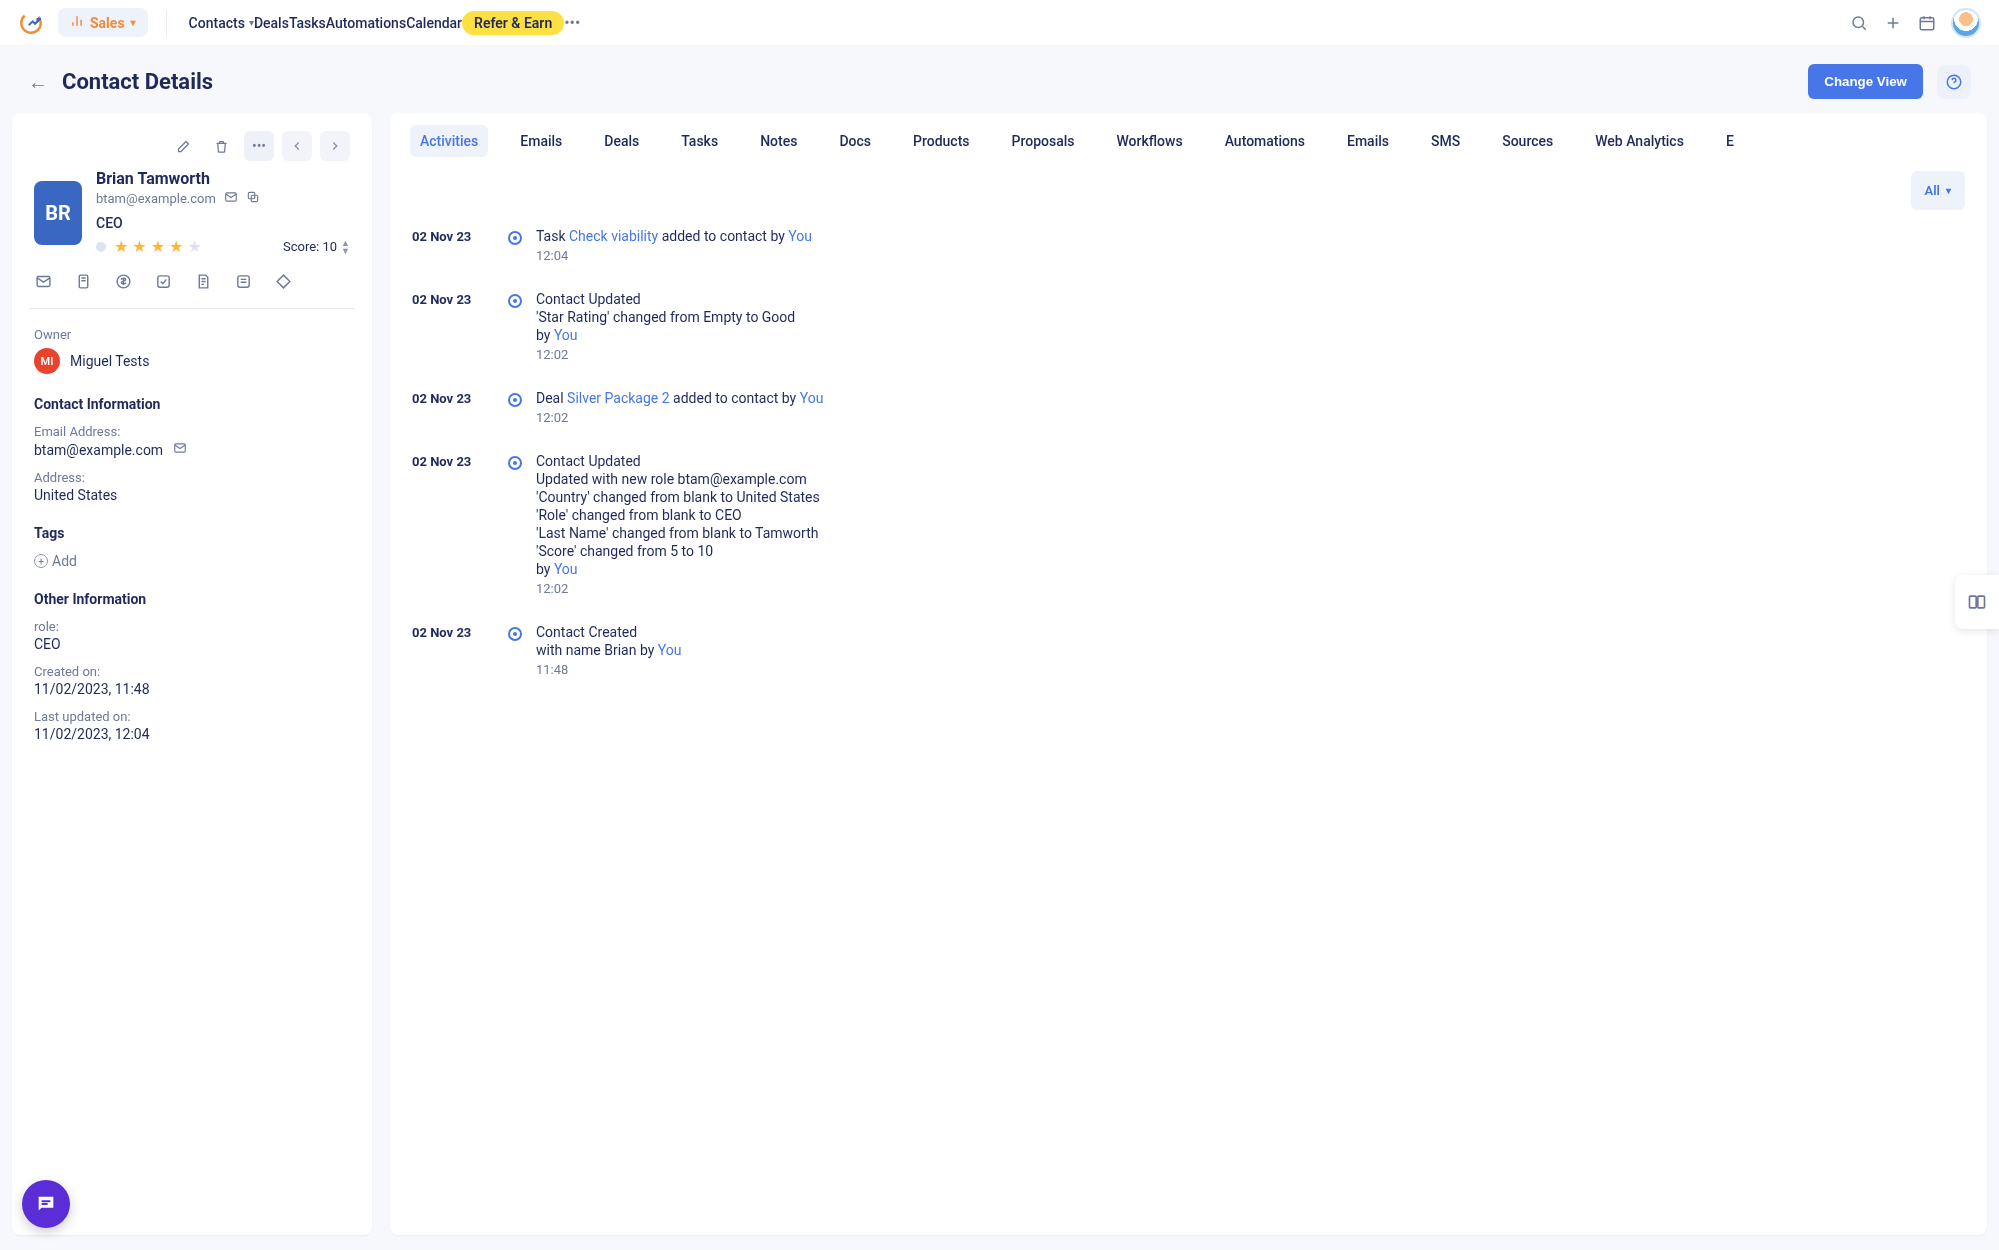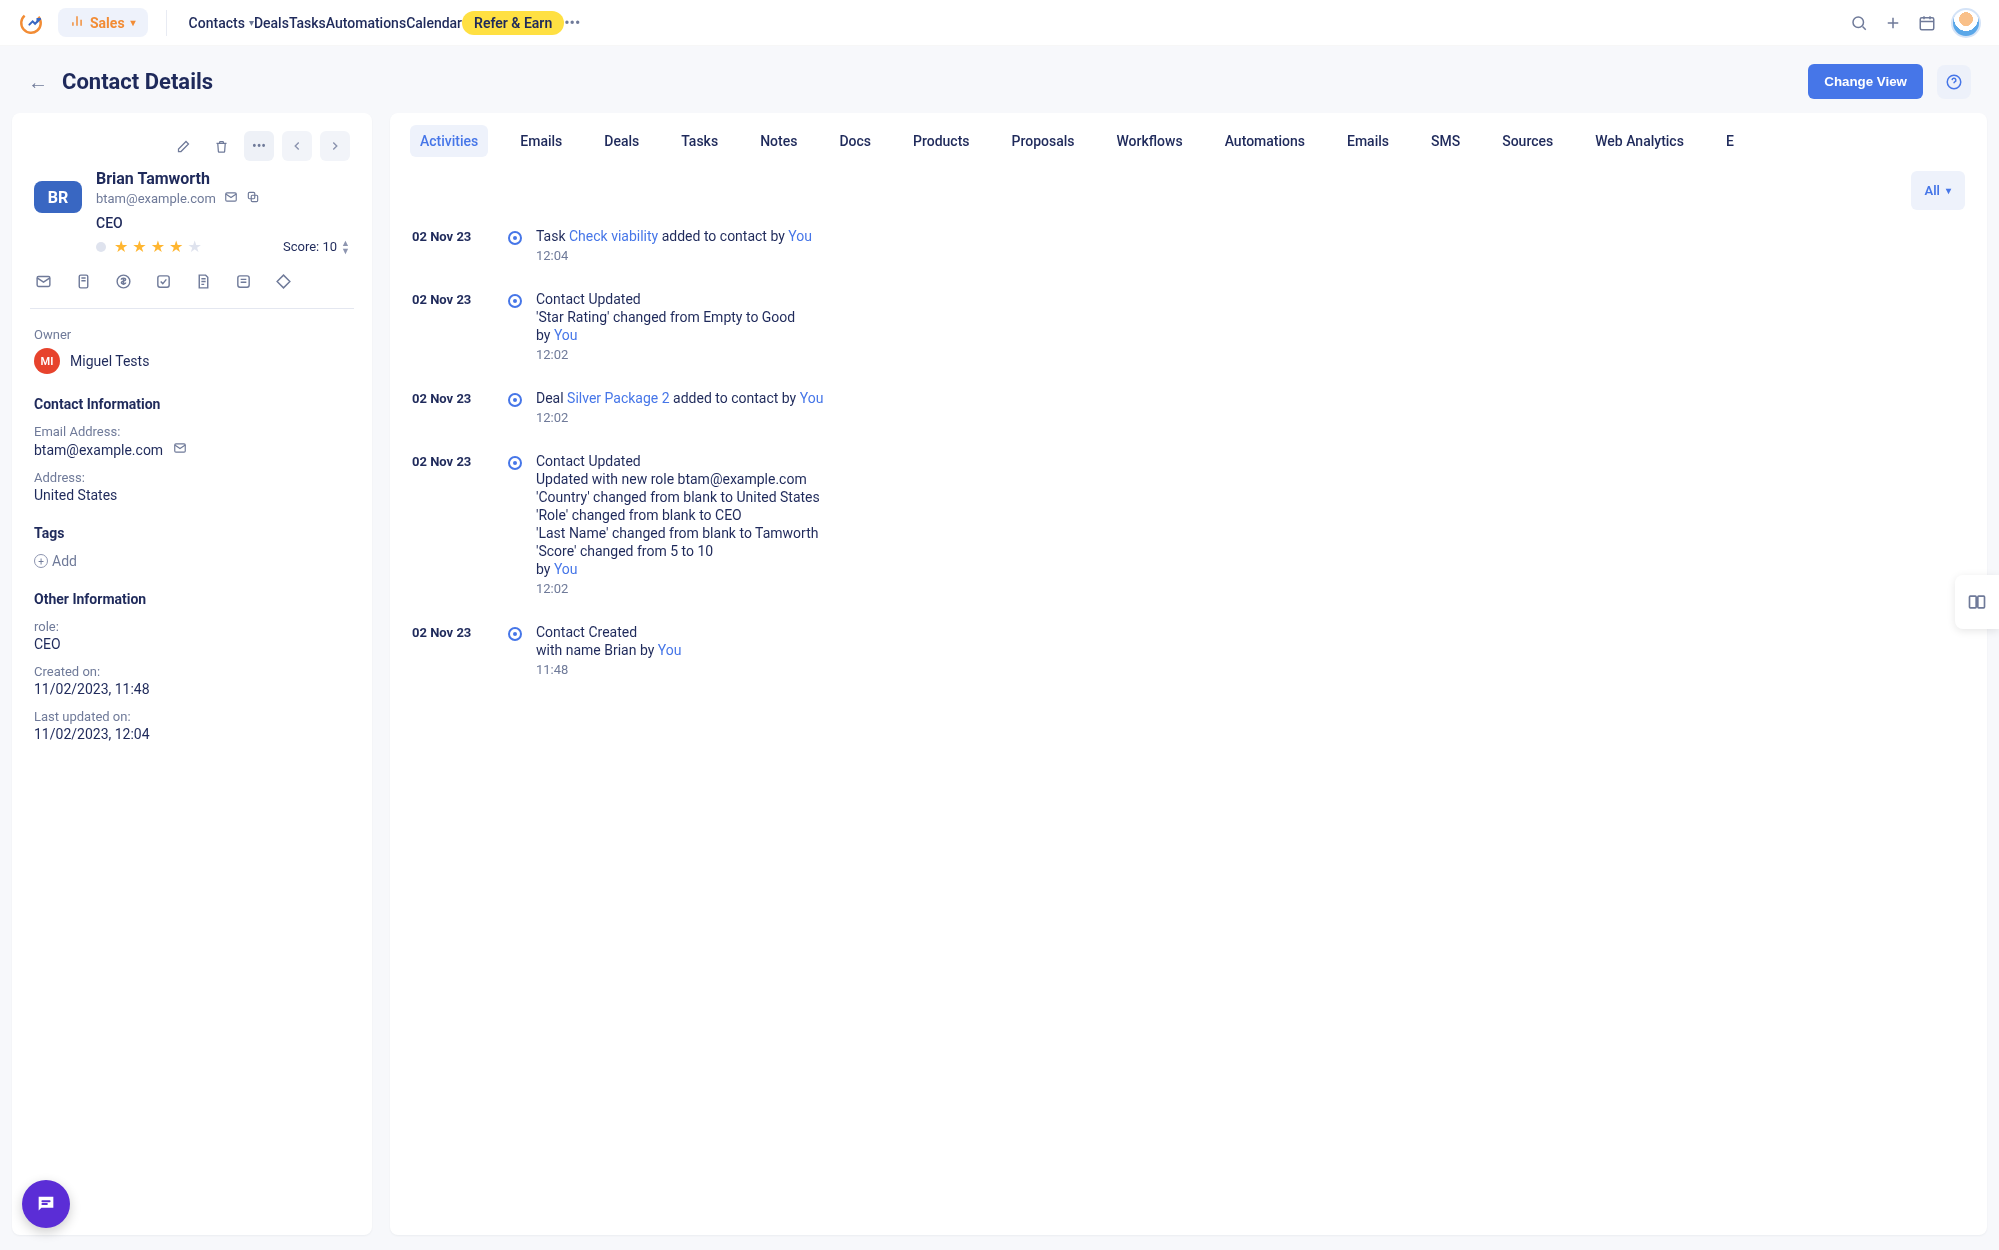--- a/index.html
+++ b/index.html
@@ -91,22 +91,22 @@
   .left-panel{width:360px;flex:0 0 360px;height:100%;overflow-y:auto}
   .left-actions{display:flex;gap:8px;justify-content:flex-end;margin-bottom:8px}
   .icon-btn{
     width:30px;height:30px;border-radius:6px;display:flex;align-items:center;justify-content:center;
     color:var(--text-muted);cursor:pointer;
   }
   .icon-btn.more{background:#eef1f7}
   .icon-btn.nav{background:#f2f4f9;color:var(--text-light)}
   .contact-top{display:flex;gap:14px;align-items:flex-start}
   .avatar-sq{
-    width:48px;height:32px;border-radius:8px;background:#3967c2;color:#fff;
-    display:flex;align-items:center;justify-content:center;font-weight:700;font-size:16px;margin-top:12px;
+    width:48px;height:64px;border-radius:8px;background:#3967c2;color:#fff;
+    display:flex;align-items:center;justify-content:center;font-weight:700;font-size:20px;margin-top:12px;
   }
   .contact-name{font-weight:700;font-size:16px;margin-bottom:2px}
   .email-row{display:flex;align-items:center;gap:8px;color:var(--text-muted);font-size:13px}
   .mini-icon{color:var(--text-muted);font-size:13px;cursor:pointer}
   .title-line{margin-top:8px;color:var(--text-dark);font-weight:500}
   .rating-row{display:flex;align-items:center;gap:4px;margin-top:6px}
   .dot-gray{width:10px;height:10px;border-radius:50%;background:#dfe3ee;margin-right:4px}
   .star{color:var(--star-gold);font-size:16px}
   .star.empty{color:#dfe3ee}
   .score-row{margin-left:auto;color:var(--text-dark);font-size:13px;display:flex;align-items:flex-start;gap:4px}

